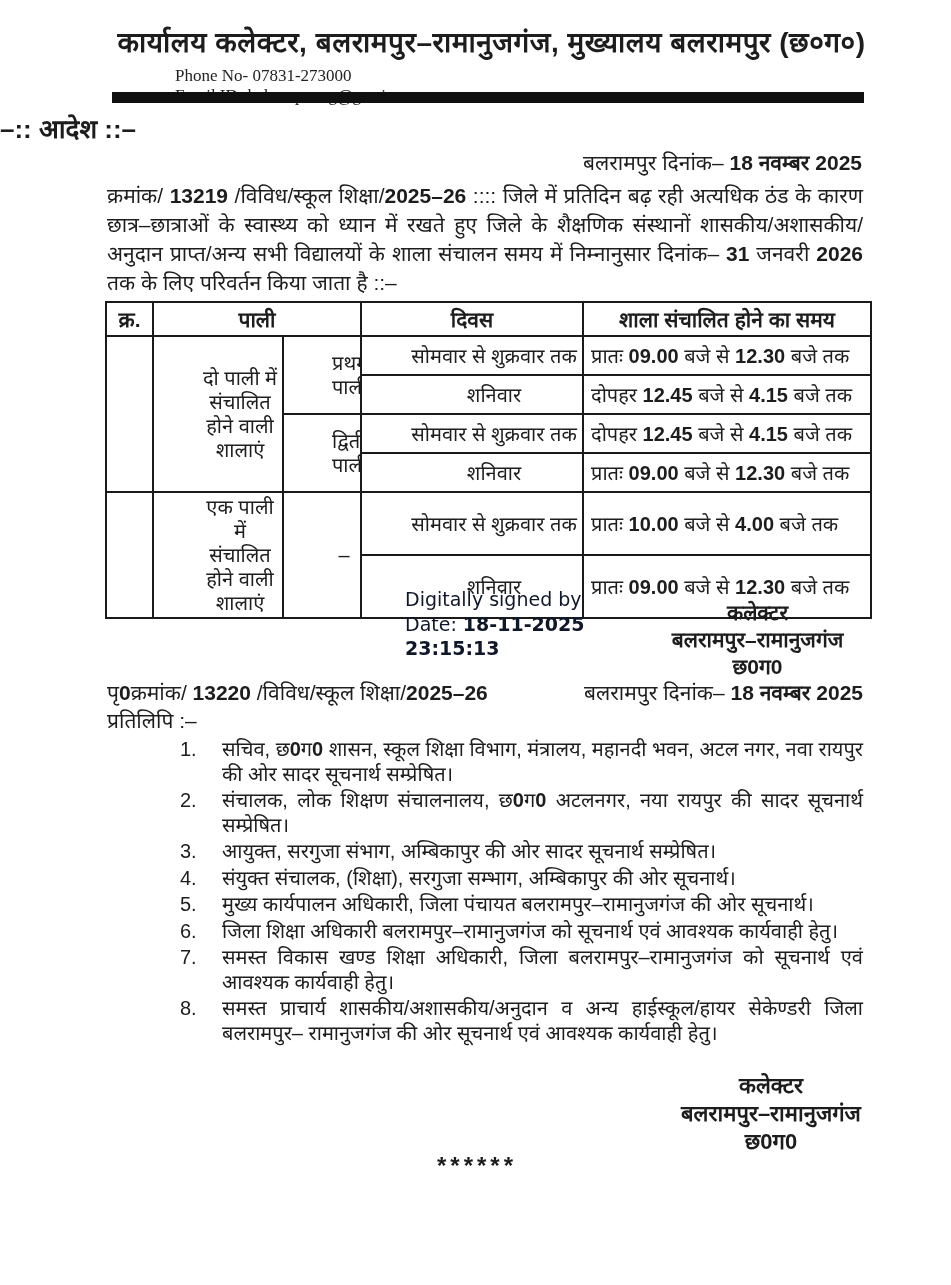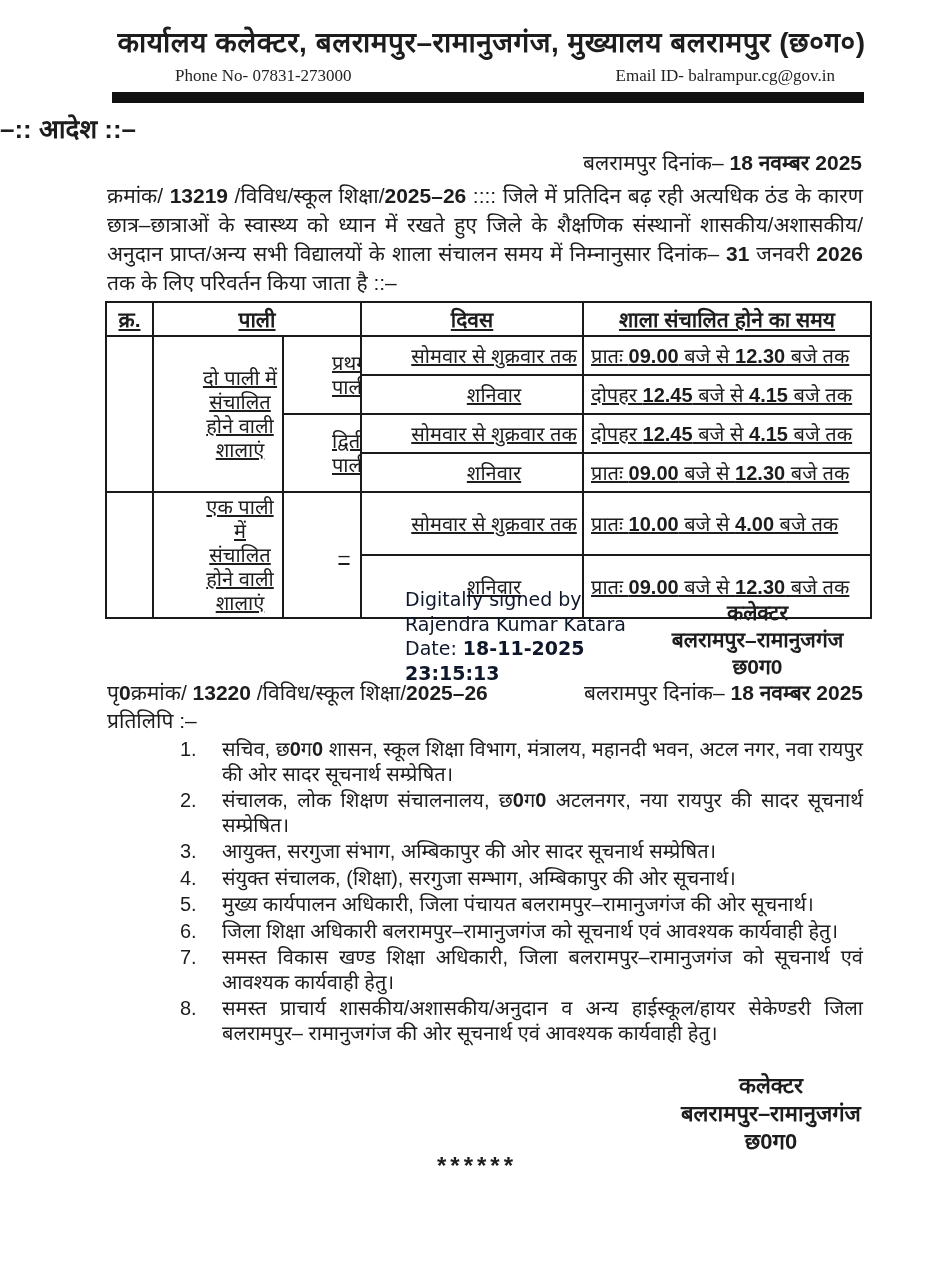--- a/index.html
+++ b/index.html
@@ -8,21 +8,21 @@
     margin:0 auto; overflow:hidden;
     font-family:"Liberation Sans",sans-serif; color:#1d1d1d;
   }
   .office-title{
     position:absolute; top:22px; left:0; width:100%;
     text-align:center; font-weight:700; font-size:28px; letter-spacing:.5px;margin-left:16px;
   }
   .contact-row{
     position:absolute; top:66px; left:175px; right:116px;
     display:flex; justify-content:space-between;
-    font-family:"Liberation Serif",serif; font-size:17px; color:#222;
+    font-family:"Liberation Serif",serif; font-size:17px; color:#222;flex-direction:column;
   }
   .rule{position:absolute; top:92px; left:112px; width:752px; height:11px; background:#101010;}
   .order-title{
     position:absolute; top:110px; left:0; width:100%;
     text-align:left; font-weight:700; font-size:26px;
   }
   .date-line{position:absolute; top:148px; right:89px; font-size:21px; text-align:right;}
   .bolddate{font-weight:700;}
   .body-para{
     position:absolute; top:181px; left:107px; width:756px;
@@ -31,21 +31,20 @@
   .body-para b.num,.sched b.num,.copy-list b.num,.memo-row b.num,.date-line b.num{
     font-family:"Liberation Sans",sans-serif; font-weight:700;
   }
   table.sched{
     position:absolute; top:301px; left:105px; width:765px;
     border-collapse:collapse; font-size:20px; table-layout:fixed;
   }
   .sched th,.sched td{
     border:2px solid #1a1a1a; padding:2px 4px; text-align:center; vertical-align:middle;
     overflow:hidden;
-    text-decoration:underline;
   }
   .sched th{font-weight:700; font-size:21px; height:24px;}
   .sched td{height:33px; line-height:24px;padding-left:48px;}
   .sched td.time{text-align:left; padding-left:7px;}
   .effective{position:absolute; top:569px; left:222px; font-size:21px;}
   .digital-sig{
     position:absolute; top:587px; left:405px;
     font-family:"DejaVu Sans",sans-serif; font-size:19px; line-height:24.5px; color:#0f172a;
   }
   .mid-sign{
@@ -140,21 +139,20 @@
         <tr>
           <td>शनिवार</td>
           <td class="time">प्रातः <b class="num">09.00</b> बजे से <b class="num">12.30</b> बजे तक</td>
         </tr>
       </tbody>
   </table>
 
 
   <div class="digital-sig">
       <div>Digitally signed by</div>
-      <div>Rajendra Kumar Katara</div>
       <div>Date: <b class="num">18-11-2025</b></div>
       <div><b class="num">23:15:13</b></div>
     </div>
 
   <div class="mid-sign">
       <div>कलेक्टर</div>
       <div>बलरामपुर–रामानुजगंज</div>
       <div>छ<b class="num">0</b>ग<b class="num">0</b></div>
     </div>
 

